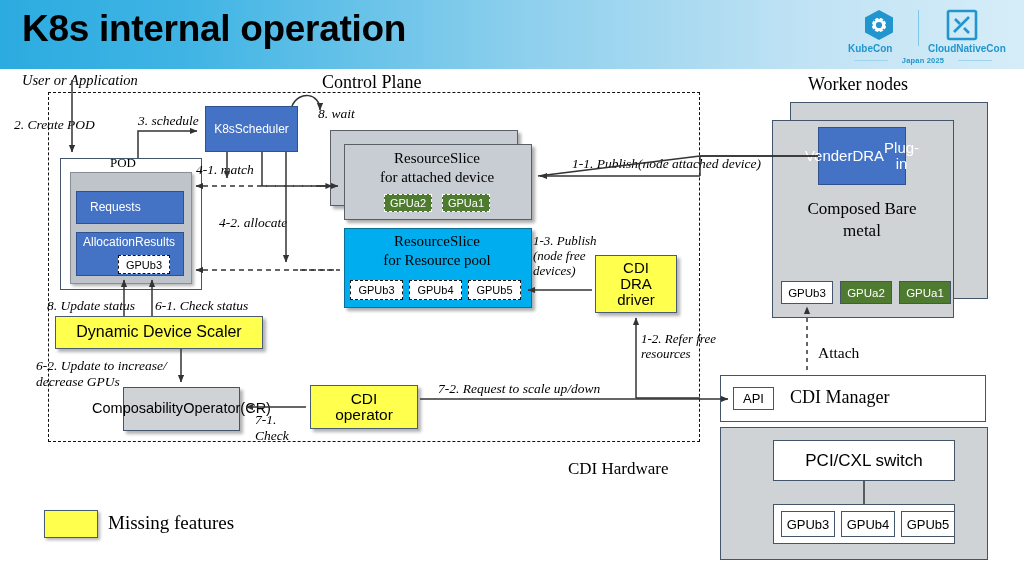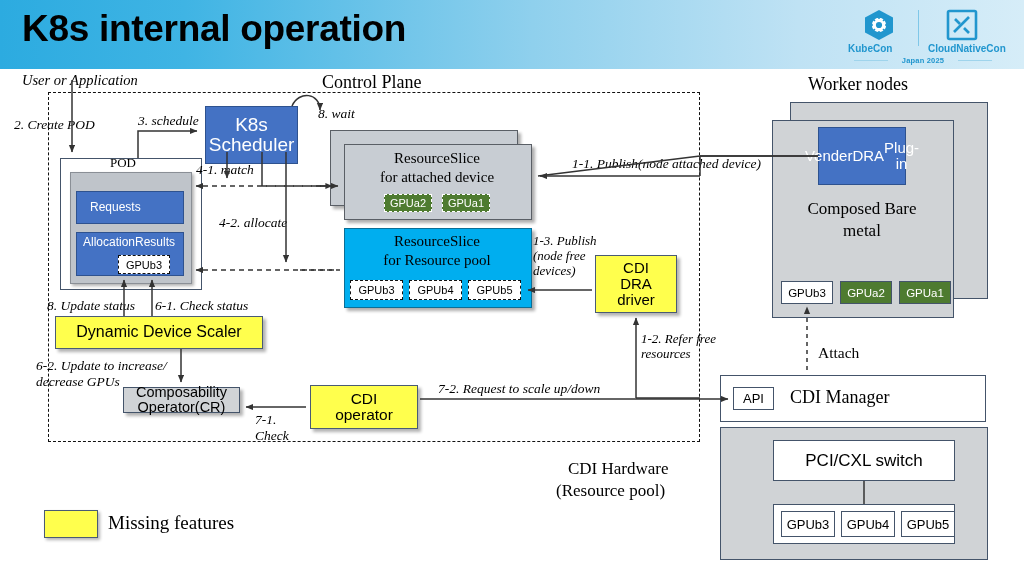--- a/index.html
+++ b/index.html
@@ -112,21 +112,20 @@
     </div>
   </div>
 
   <div class="lbl ital" style="left:22px;top:72px;font-size:14.5px;">User or Application</div>
 
   <div class="lbl" style="left:322px;top:72px;font-size:18px;">Control Plane</div>
 
   <div class="lbl" style="left:808px;top:74px;font-size:18px;">Worker nodes</div>
 
   <div class="lbl" style="left:568px;top:459px;font-size:17px;">CDI Hardware</div>
-  <div class="lbl" style="left:556px;top:481px;font-size:17px;">(Resource pool)</div>
 
   <div style="position:absolute;left:48px;top:92px;width:652px;height:350px;
               border:1.6px dashed #111;box-sizing:border-box;background:transparent;"></div>
 
   <div class="box white-box" style="left:60px;top:158px;width:142px;height:132px;"></div>
   <div class="lbl" style="left:110px;top:155px;font-size:13px;">POD</div>
 
   <div class="clgray-box" style="position:absolute;left:70px;top:172px;width:120px;height:110px;"></div>
   <div class="lbl" style="left:76px;top:192px;font-size:11px;">ResourceClaim(CR)</div>
 
@@ -135,22 +134,22 @@
     <span>Requests</span>
   </div>
 
   <div class="box blue-box" style="left:76px;top:232px;width:108px;height:44px;
               color:#fff;font-size:12px;align-items:flex-start;justify-content:flex-start;
               padding:3px 0 0 6px;">
     <span>AllocationResults</span>
   </div>
   <div class="dash-chip" style="left:118px;top:255px;width:52px;height:19px;">GPUb3</div>
 
-  <div class="box blue-box" style="left:205px;top:106px;width:93px;height:58px;
-              font-size:19px;flex-direction:column;">
+  <div class="box blue-box" style="left:205px;top:106px;width:93px;height:46px;
+              font-size:12px;flex-direction:row;">
     <span>K8s</span>
     <span>Scheduler</span>
   </div>
 
   <div class="gray-box" style="position:absolute;left:330px;top:130px;width:186px;height:74px;"></div>
   <div class="gray-box" style="position:absolute;left:344px;top:144px;width:186px;height:74px;"></div>
   <div class="lbl" style="left:344px;top:150px;width:186px;text-align:center;font-size:15px;">ResourceSlice</div>
   <div class="lbl" style="left:344px;top:169px;width:186px;text-align:center;font-size:15px;">for attached device</div>
   <div class="green-chip" style="left:384px;top:194px;width:48px;height:18px;">GPUa2</div>
   <div class="green-chip" style="left:442px;top:194px;width:48px;height:18px;">GPUa1</div>
@@ -166,22 +165,22 @@
               font-size:15px;flex-direction:column;">
     <span>CDI</span>
     <span>DRA</span>
     <span>driver</span>
   </div>
 
   <div class="box yellow-box" style="left:55px;top:316px;width:208px;height:33px;font-size:16px;">
     <span>Dynamic Device Scaler</span>
   </div>
 
-  <div class="box lgray-box" style="left:123px;top:387px;width:117px;height:26px;
-              font-size:14.5px;flex-direction:column;box-shadow:3px 3px 3px rgba(0,0,0,.30);">
+  <div class="box lgray-box" style="left:123px;top:387px;width:117px;height:44px;
+              font-size:14.5px;flex-direction:row;box-shadow:3px 3px 3px rgba(0,0,0,.30);">
     <span>Composability</span>
     <span>Operator(CR)</span>
   </div>
 
   <div class="box yellow-box" style="left:310px;top:385px;width:108px;height:44px;
               font-size:15.5px;flex-direction:column;">
     <span>CDI</span>
     <span>operator</span>
   </div>
 

